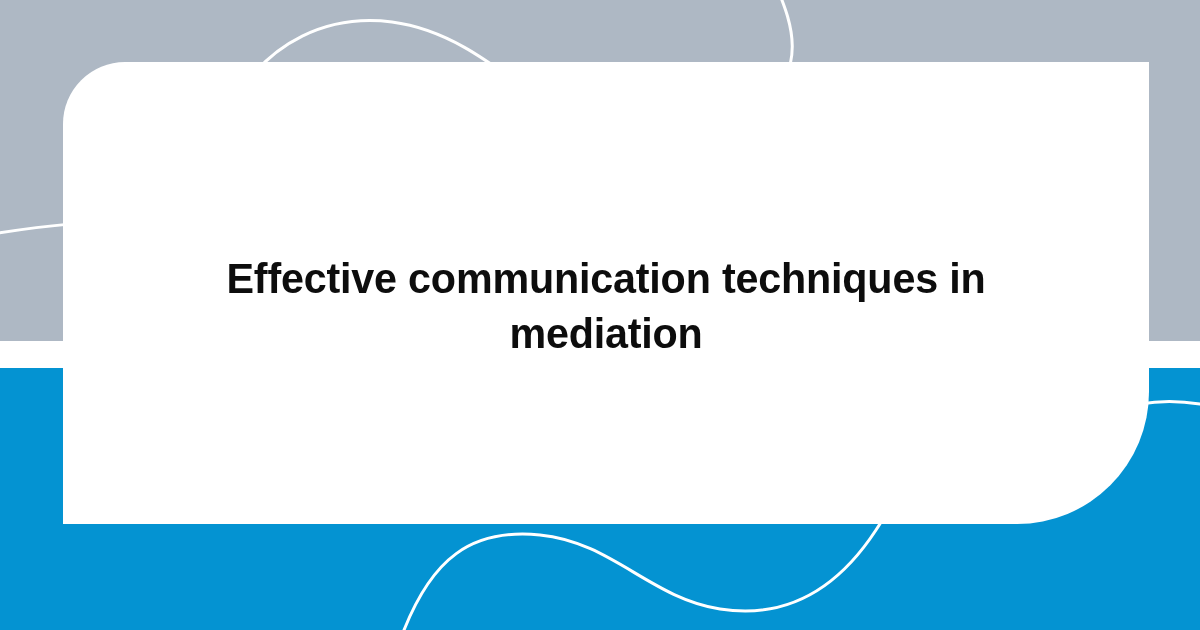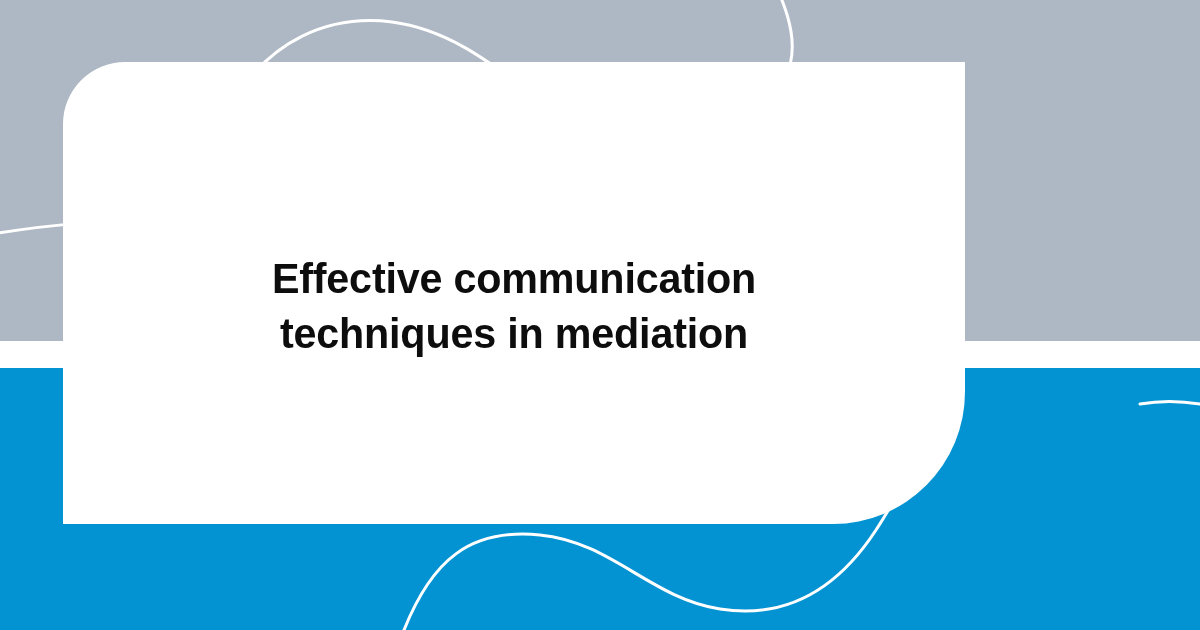--- a/index.html
+++ b/index.html
@@ -53,21 +53,21 @@
     width: 1200px;
     height: 630px;
     pointer-events: none;
   }
 
   
   .card {
     position: absolute;
     left: 63px;
     top: 62px;
-    width: 902px;
+    width: 1086px;
     height: 462px;
     background: #ffffff;
     border-radius: 62px 0 132px 0;
     display: flex;
     align-items: center;
     justify-content: center;
     box-sizing: border-box;
     padding: 0 120px;
   }
 

